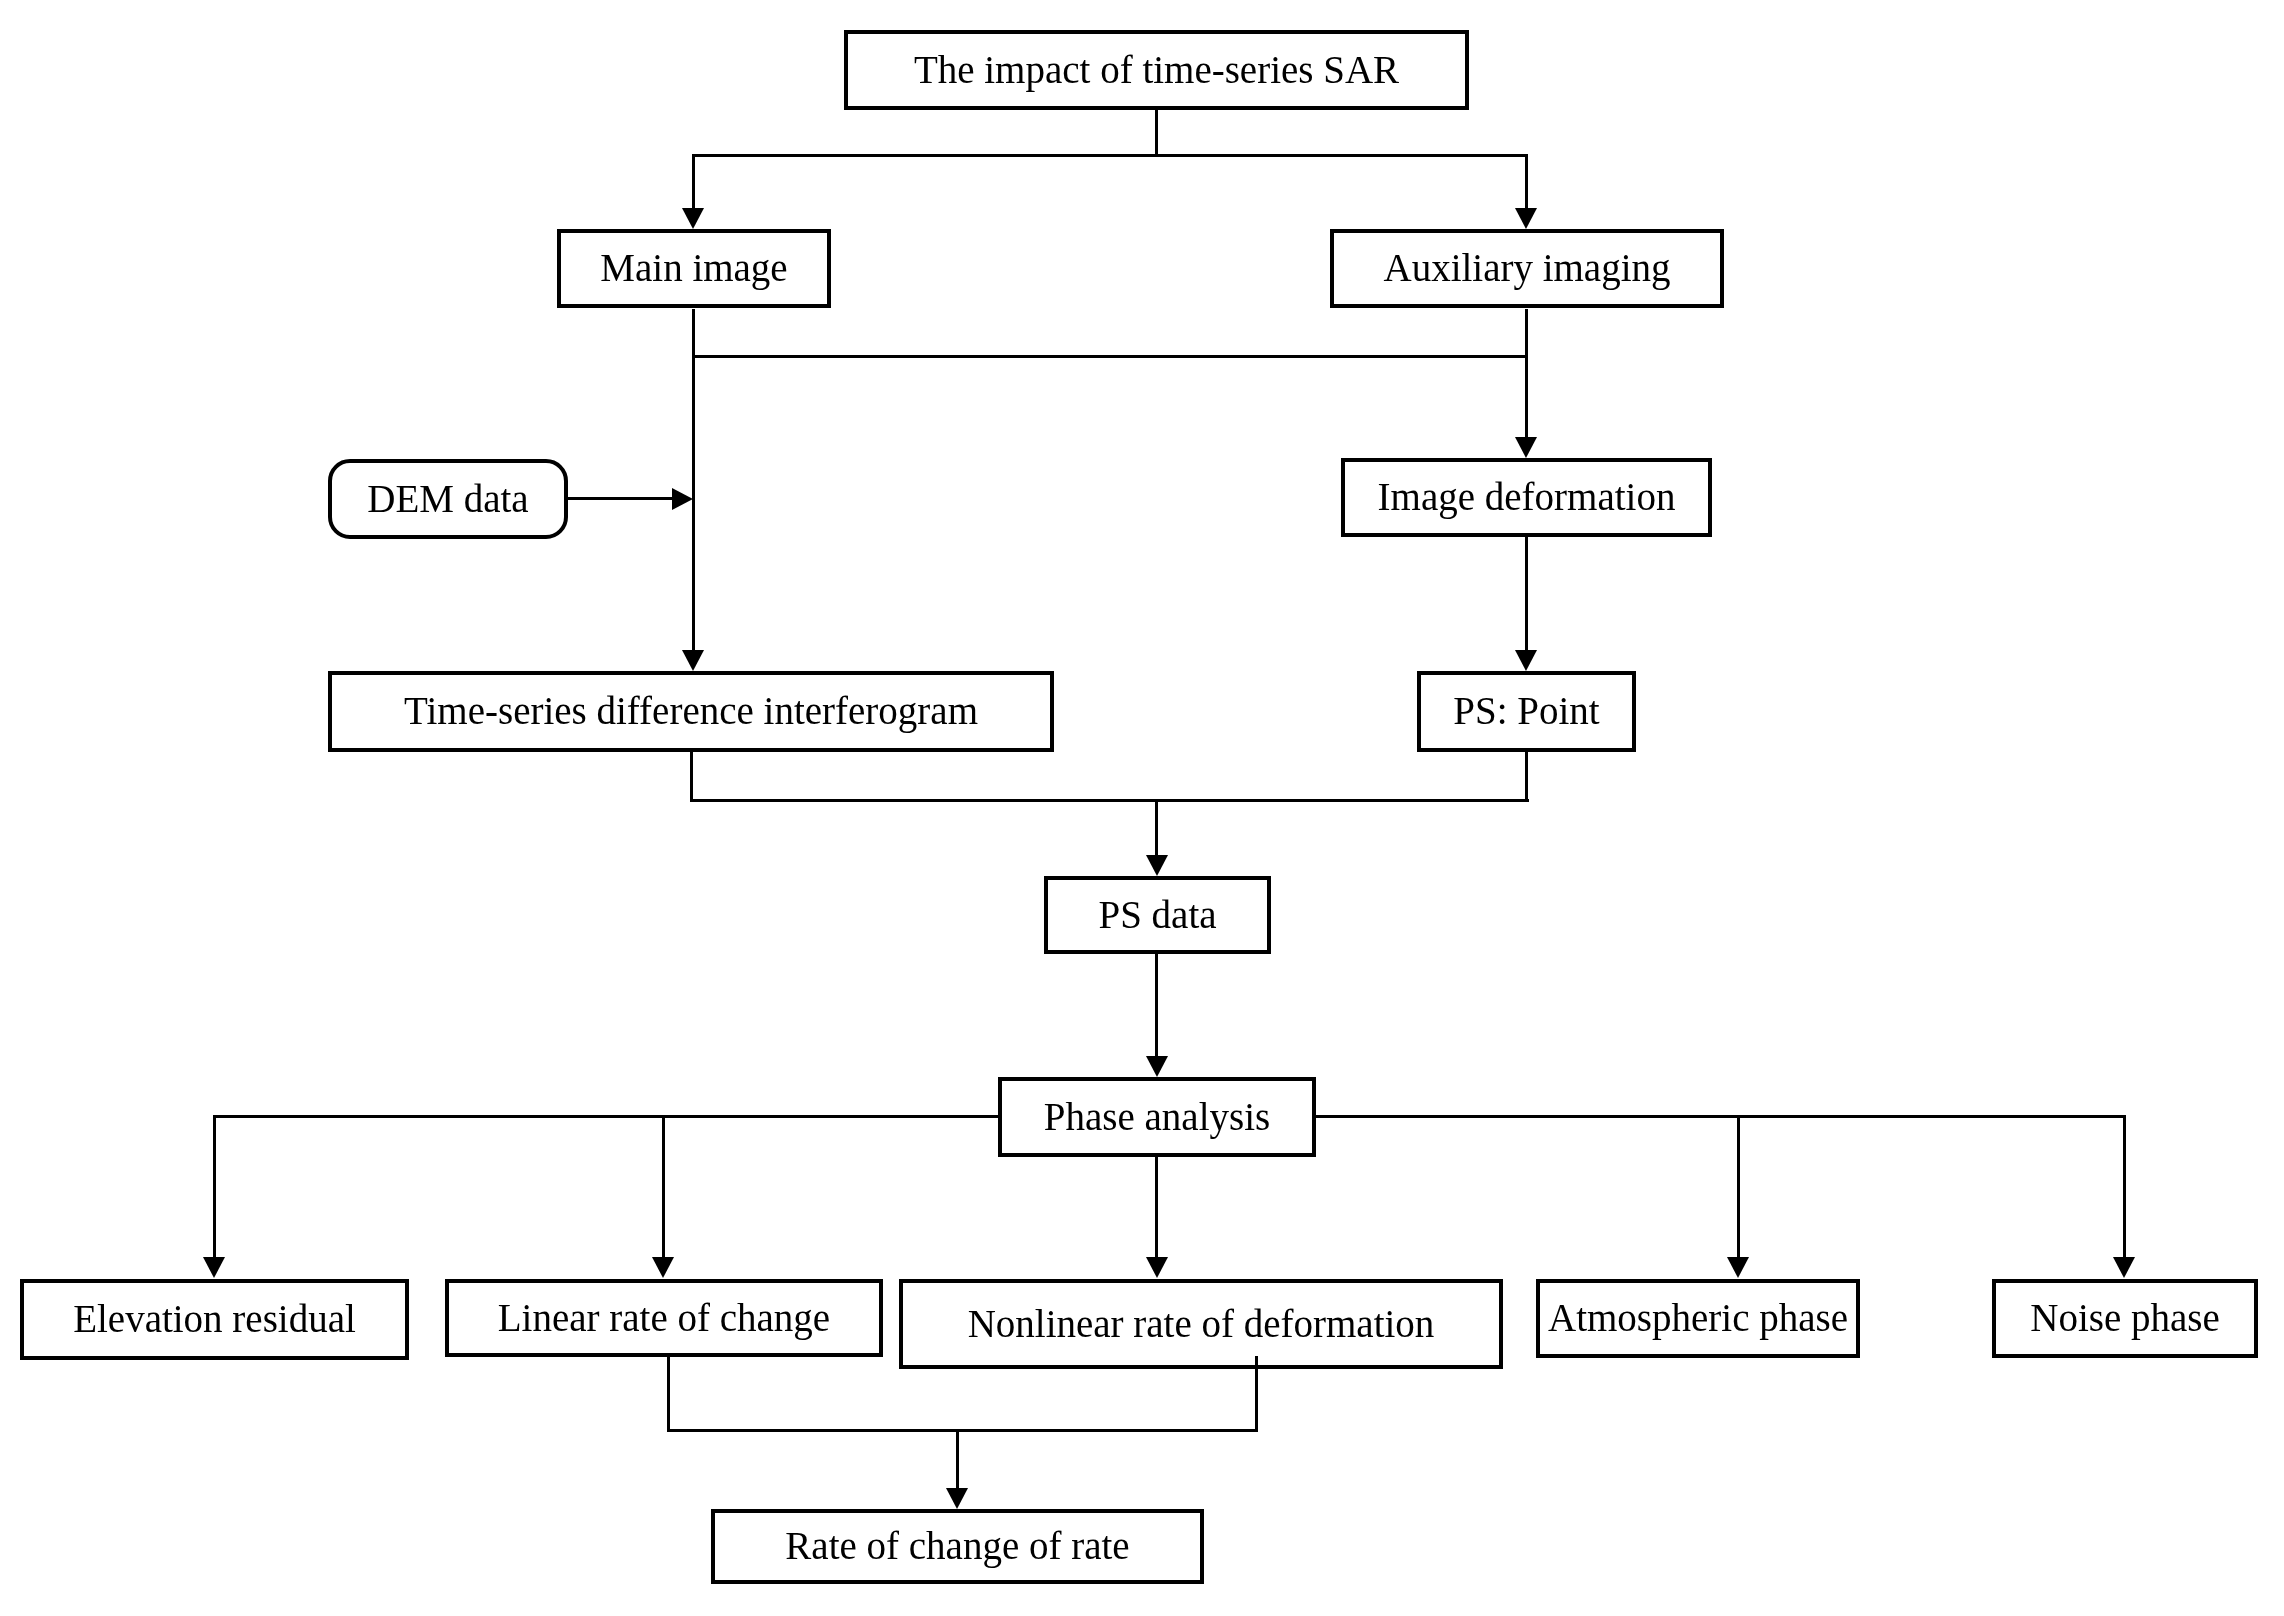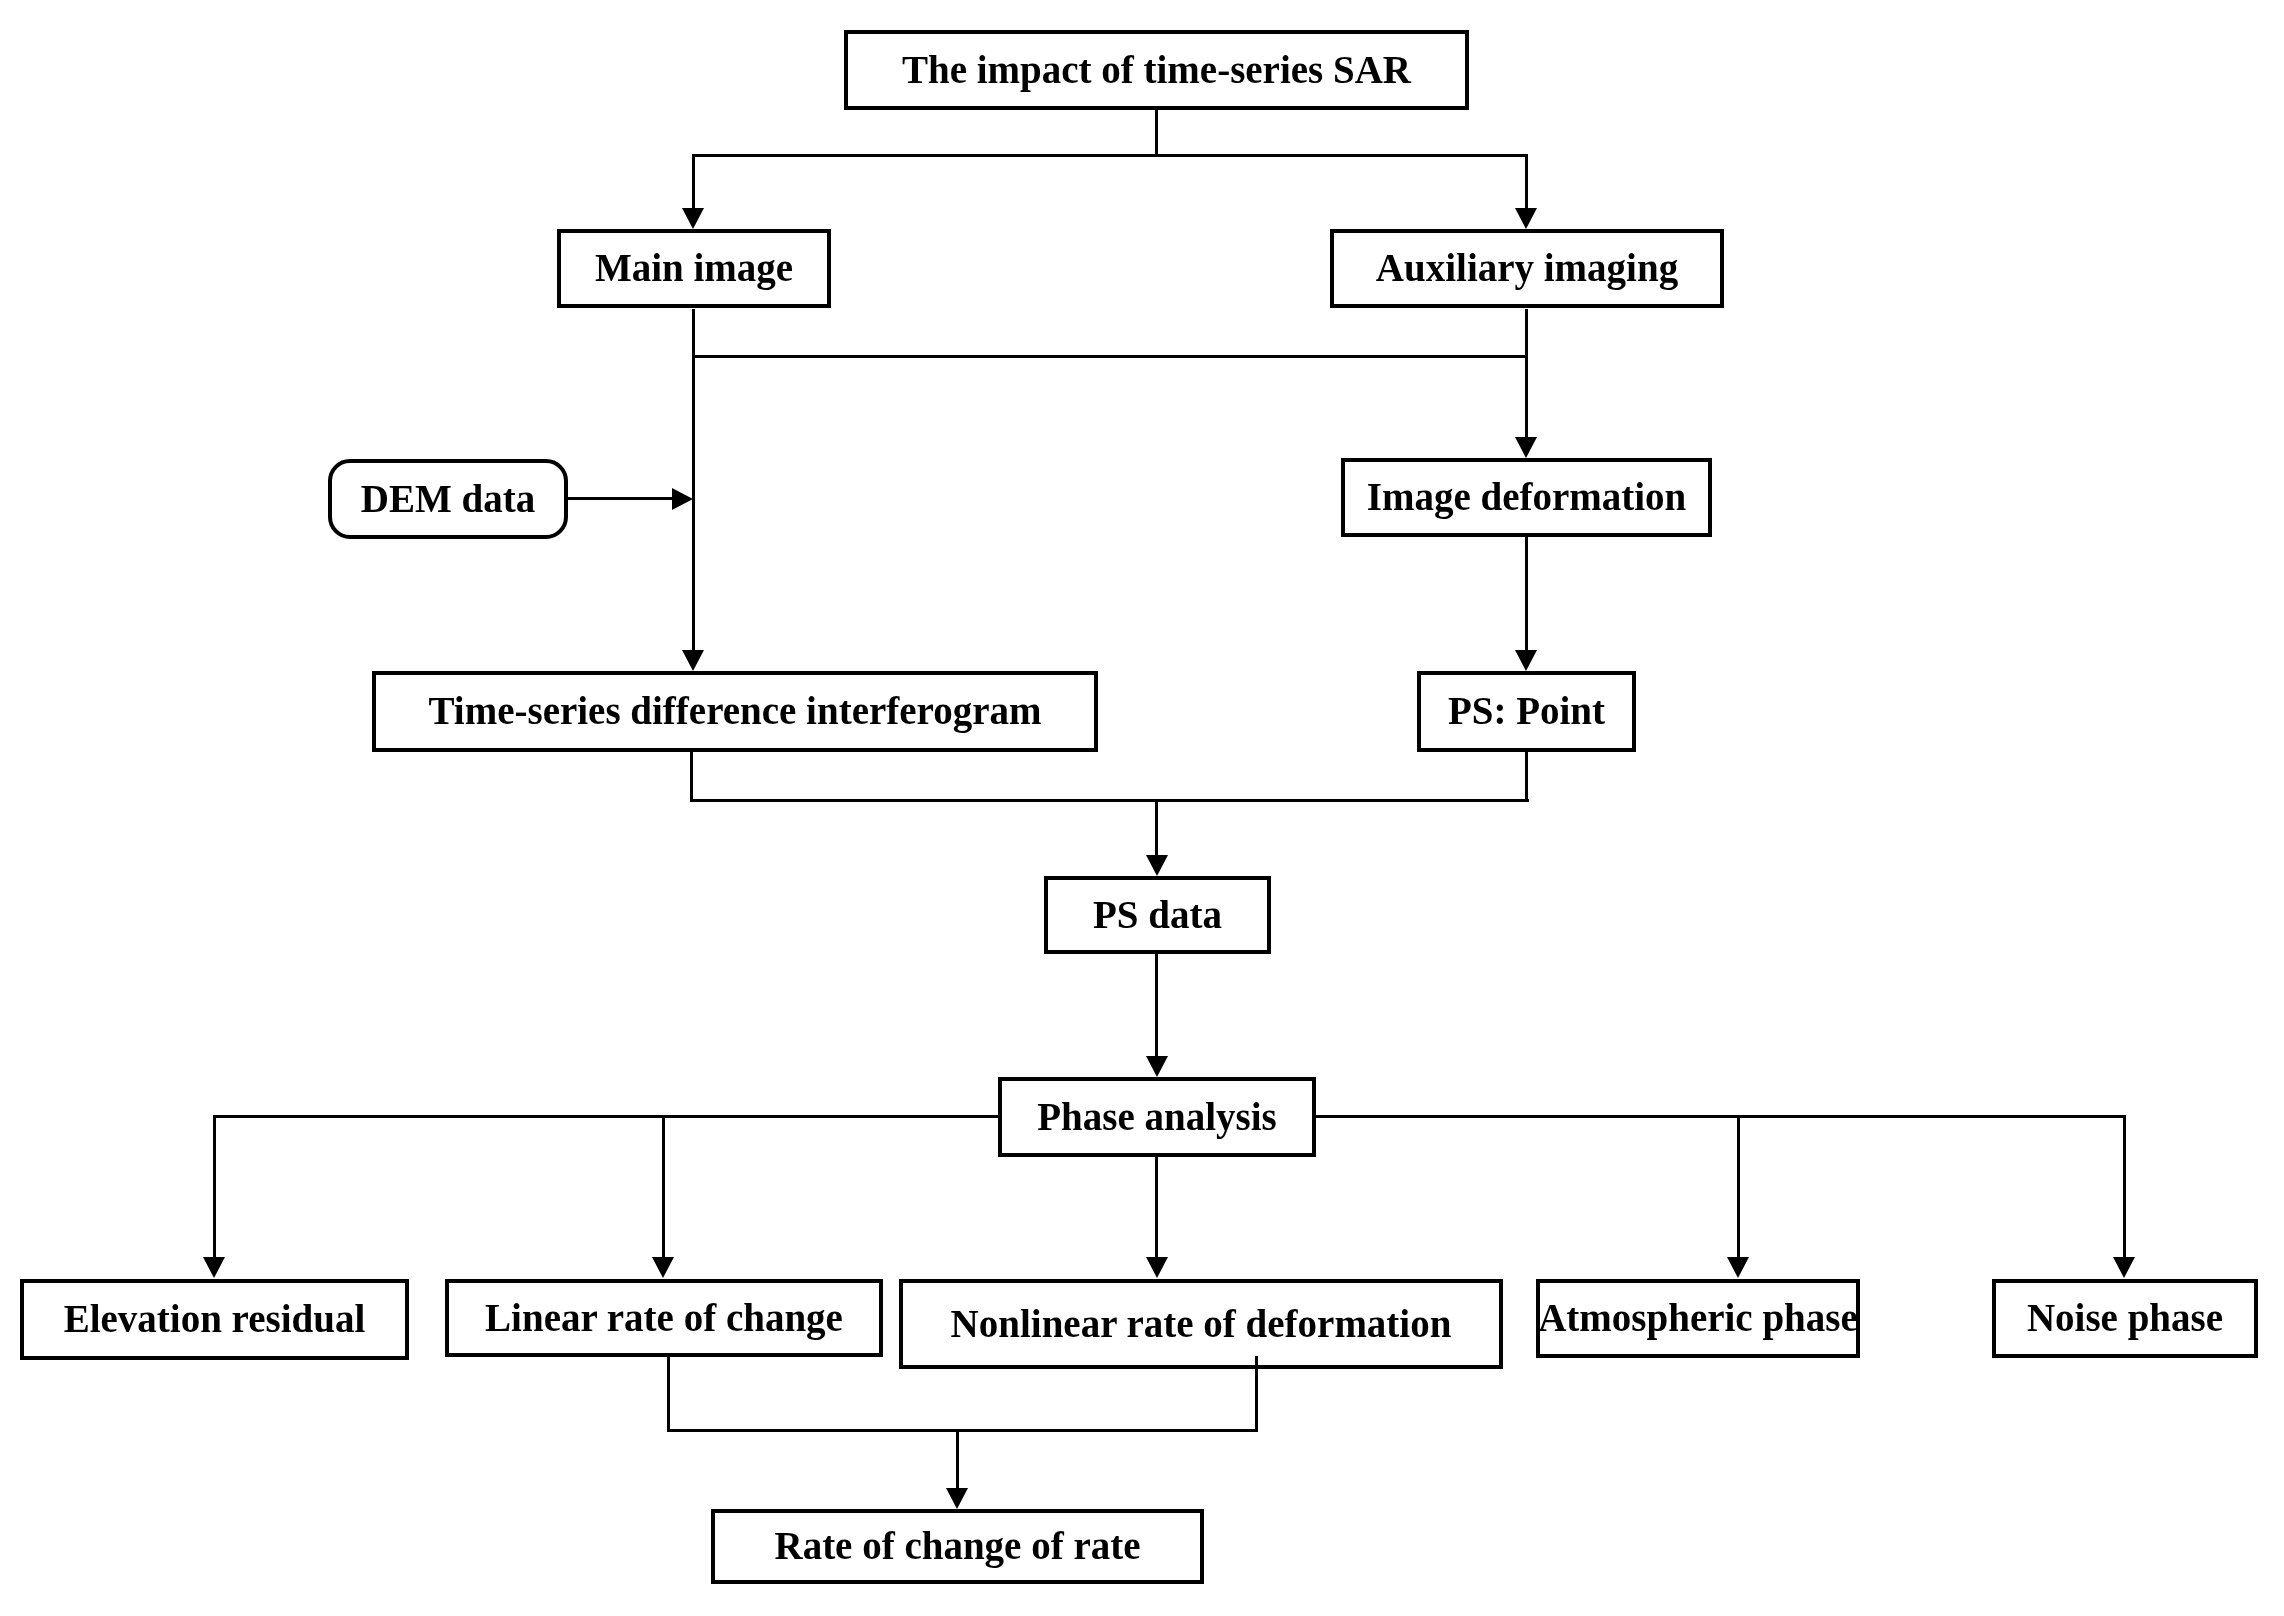--- a/index.html
+++ b/index.html
@@ -8,21 +8,20 @@
     background: #ffffff;
   }
   .canvas {
     position: relative;
     width: 2284px;
     height: 1616px;
     background: #ffffff;
     font-family: "Liberation Serif", "DejaVu Serif", serif;
     color: #000000;
     overflow: hidden;
-    font-weight: bold;
   }
   .node {
     position: absolute;
     box-sizing: border-box;
     background: #ffffff;
     border: 4px solid #000000;
     display: flex;
     align-items: center;
     justify-content: center;
     text-align: center;
@@ -69,21 +68,21 @@
   </div>
 
   <div class="node" style="left:328px; top:459px; width:240px; height:80px;border-radius:22px;">
     <span>DEM data</span>
   </div>
 
   <div class="node" style="left:1341px; top:458px; width:371px; height:79px;">
     <span>Image deformation</span>
   </div>
 
-  <div class="node" style="left:328px; top:671px; width:726px; height:81px;margin-left:44px;">
+  <div class="node" style="left:328px; top:671px; width:726px; height:81px;">
     <span>Time-series difference interferogram</span>
   </div>
 
   <div class="node" style="left:1417px; top:671px; width:219px; height:81px;text-align:center;">
     <span>PS: Point</span>
   </div>
 
   <div class="node" style="left:1044px; top:876px; width:227px; height:78px;">
     <span>PS data</span>
   </div>

